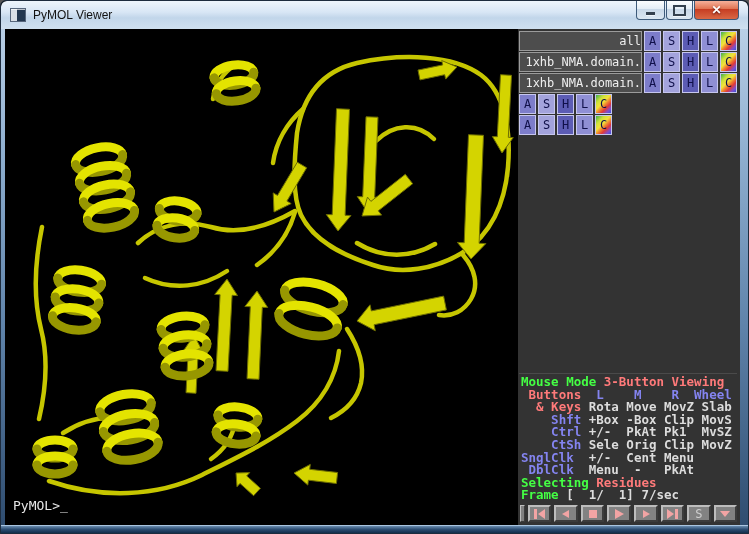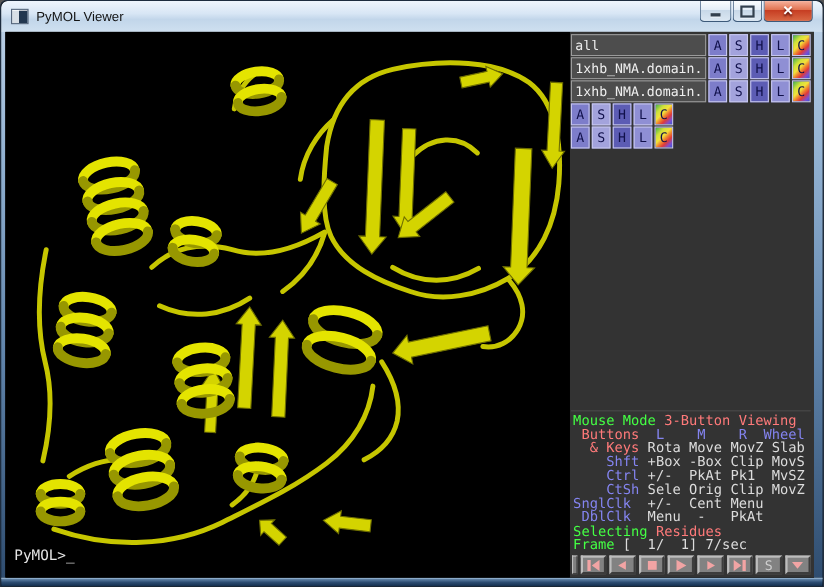--- a/index.html
+++ b/index.html
@@ -37,31 +37,31 @@
     display:flex;background:#000;}
   .viewport{position:relative;flex:1;background:#000;overflow:hidden;}
   .prompt{position:absolute;left:8px;bottom:12px;color:#e6e6e6;
     font-family:"DejaVu Sans Mono",monospace;font-size:13px;text-align:center;}
   
   .sidepanel{width:222px;box-sizing:border-box;background:#333333;
     padding:2px 3px 3px 1px;display:flex;flex-direction:column;}
   .orow{display:flex;height:20px;margin-bottom:1px;gap:2px;}
   .oname{flex:1;box-sizing:border-box;background:#4d4d4d;border:1px solid #9b9b9b;
     color:#efefef;font-family:"DejaVu Sans Mono",monospace;font-size:12px;
-    line-height:18px;padding-left:3px;white-space:nowrap;overflow:hidden;}
+    line-height:18px;padding-left:3px;white-space:nowrap;overflow:hidden;text-align:right;}
   .oname.sel{background:#858585;border-color:#aaaaaa;}
   .abtn{width:17px;box-sizing:border-box;border:1px solid #c6c6ee;
     color:#10104a;font-family:"DejaVu Sans Mono",monospace;font-size:12px;
     display:flex;align-items:center;justify-content:center;cursor:default;}
   .abtn.rainbow{background:linear-gradient(135deg,#3fae4f 0%,#cfe23a 26%,#f2e23a 44%,
     #ef7f2f 58%,#e03a3a 70%,#7d4fd0 86%,#3a55d8 100%);}
   .spacer{flex:1;}
   .mousepanel{border-top:1px solid #4a4a4a;padding:2px 0 0 2px;
     font-family:"DejaVu Sans Mono",monospace;font-size:12.5px;line-height:12.6px;
-    white-space:pre;}
+    white-space:pre;font-weight:bold;}
   .controls{display:flex;gap:3px;height:17px;margin-top:3px;padding-left:1px;align-items:stretch;}
   .grip{width:3px;background:#808080;border-top:1px solid #bdbdbd;border-left:1px solid #bdbdbd;
     border-right:1px solid #3c3c3c;border-bottom:1px solid #3c3c3c;}
   .pbtn{width:24px;box-sizing:border-box;background:#828282;padding:0;margin:0;
     border-top:2px solid #bdbdbd;border-left:2px solid #bdbdbd;
     border-right:2px solid #3c3c3c;border-bottom:2px solid #3c3c3c;
     display:flex;align-items:center;justify-content:center;cursor:default;}
   .picon{width:14px;height:10px;fill:#f2a4a4;}
   .sletter{color:#cfcfcf;font-family:"DejaVu Sans Mono",monospace;font-size:12px;line-height:12px;}
 </style>

